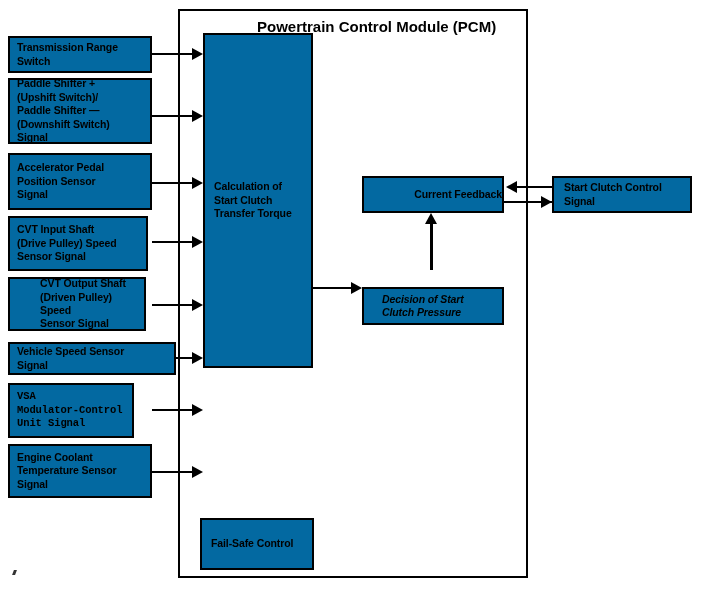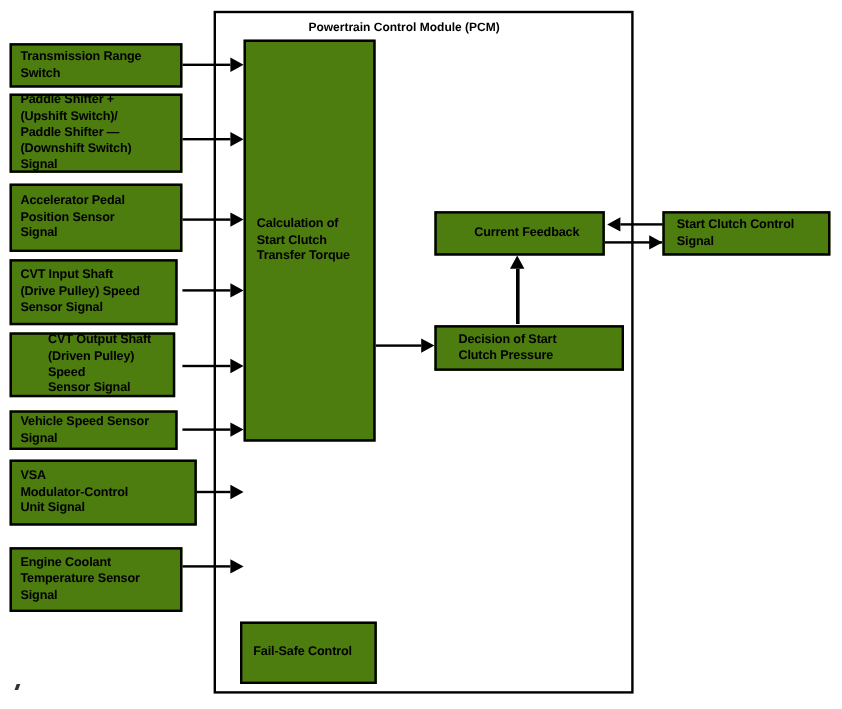--- a/index.html
+++ b/index.html
@@ -15,21 +15,21 @@
     background: #ffffff;
     font-family: "Liberation Sans", sans-serif;
     overflow: hidden;
   }
 
   
   .box {
     position: absolute;
     box-sizing: border-box;
     border: 2px solid #000000;
-    background: #4d7c0f;
+    background: #0369a1;
     display: flex;
     align-items: center;
     z-index: 5;
   }
   .box .label {
     font-size: 10.5px;
     font-weight: bold;
     line-height: 1.28;
     color: #000000;
     letter-spacing: -0.1px;
@@ -43,30 +43,30 @@
   
   .pcm-outer {
     position: absolute;
     box-sizing: border-box;
     border: 2px solid #000000;
     background: #ffffff;
     z-index: 1;
   }
   .pcm-title {
     position: absolute;
-    font-size: 10px;
+    font-size: 15px;
     font-weight: bold;
     color: #000000;
     z-index: 6;
     white-space: nowrap;
   }
 
   .calc-box .label { padding-left: 9px; text-align: left; }
   .failsafe-box .label { padding-left: 9px; text-align: center; }
-  .centered-box { justify-content: center; padding-left: 12px; }
+  .centered-box { justify-content: flex-end; padding-left: 12px; }
   .centered-box .label { text-align: center; }
   .decision-box .label { padding-left: 18px; text-align: left; }
   .external-box .label { padding-left: 10px; text-align: left; }
 
   
   .hline {
     position: absolute;
     height: 2px;
     background: #000000;
     z-index: 4;
@@ -146,48 +146,48 @@
 (Drive Pulley) Speed
 Sensor Signal</span>
   </div>
 
   <div class="box sensor-box" style="left:8px; top:277px; width:138px; height:54px;padding-left:23px;">
     <span class="label">CVT Output Shaft
 (Driven Pulley) Speed
 Sensor Signal</span>
   </div>
 
-  <div class="box sensor-box" style="left:8px; top:342px; width:140px; height:33px;">
+  <div class="box sensor-box" style="left:8px; top:342px; width:168px; height:33px;">
     <span class="label">Vehicle Speed Sensor
 Signal</span>
   </div>
 
-  <div class="box sensor-box" style="left:8px; top:383px; width:156px; height:55px;">
+  <div class="box sensor-box" style="left:8px; top:383px; width:126px; height:55px;font-family:Liberation Mono, monospace;">
     <span class="label">VSA
 Modulator-Control
 Unit Signal</span>
   </div>
 
-  <div class="box sensor-box" style="left:8px; top:444px; width:144px; height:54px;margin-top:12px;">
+  <div class="box sensor-box" style="left:8px; top:444px; width:144px; height:54px;">
     <span class="label">Engine Coolant
 Temperature Sensor
 Signal</span>
   </div>
 
   <div class="box calc-box" style="left:203px; top:33px; width:110px; height:335px;">
     <span class="label">Calculation of
 Start Clutch
 Transfer Torque</span>
   </div>
 
   <div class="box failsafe-box" style="left:200px; top:518px; width:114px; height:52px;">
     <span class="label">Fail-Safe Control</span>
   </div>
 
-  <div class="box decision-box" style="left:362px; top:271px; width:158px; height:38px;">
+  <div class="box decision-box" style="left:362px; top:287px; width:142px; height:38px;font-style:italic;">
     <span class="label">Decision of Start
 Clutch Pressure</span>
   </div>
 
   <div class="box centered-box" style="left:362px; top:176px; width:142px; height:37px;">
     <span class="label">Current Feedback</span>
   </div>
 
   <div class="box external-box" style="left:552px; top:176px; width:140px; height:37px;">
     <span class="label">Start Clutch Control

